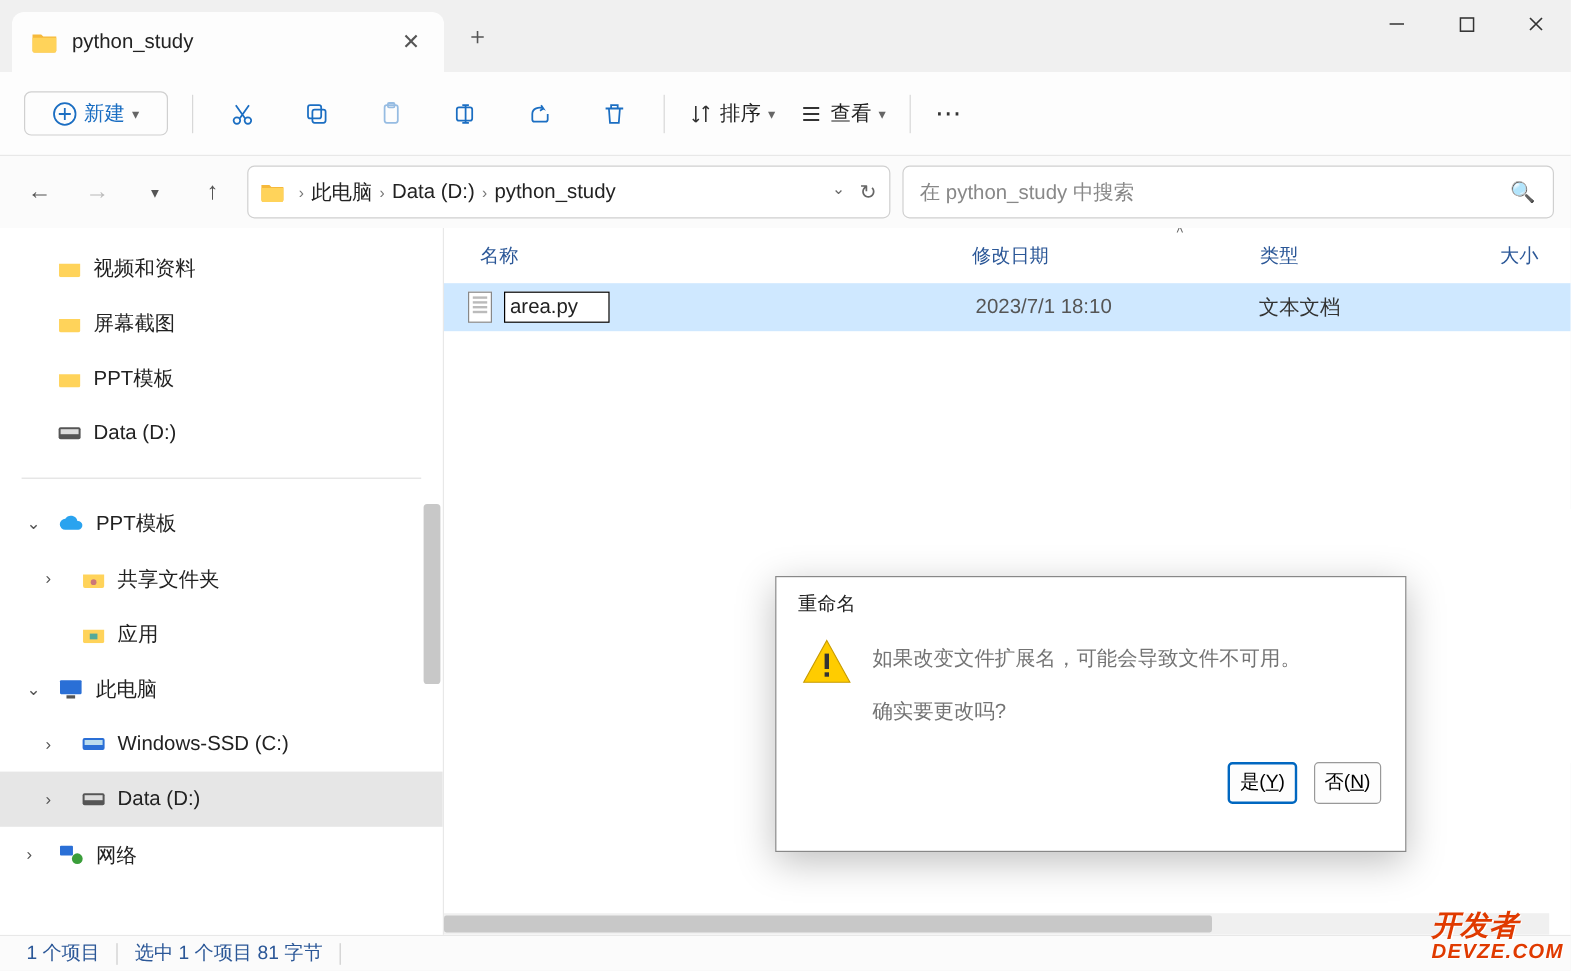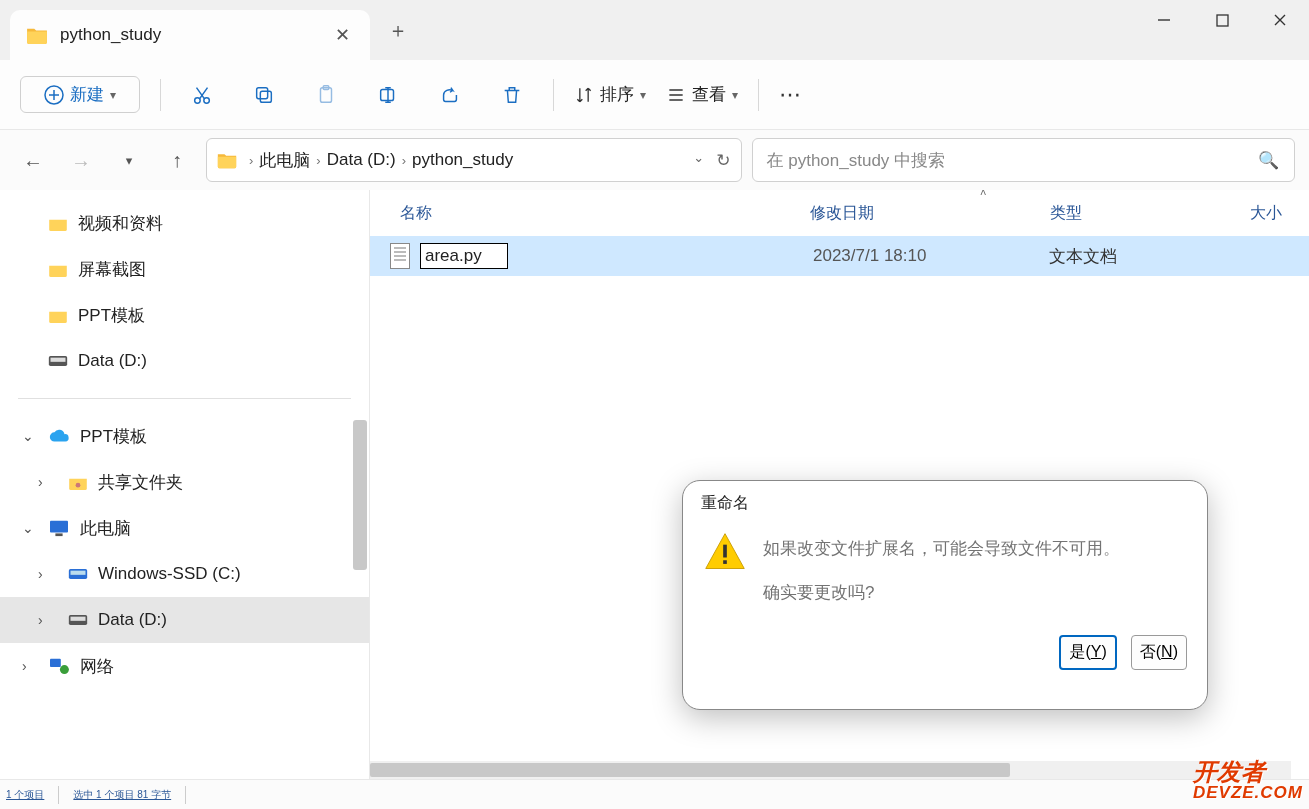--- a/index.html
+++ b/index.html
@@ -56,25 +56,25 @@
 .file-ico { width: 20px; height: 26px; border: 1px solid #888; background: #fff; margin-right: 10px; position: relative; }
 .file-ico::before { content: ""; position: absolute; top: 3px; left: 3px; right: 3px; height: 2px; box-shadow: 0 4px 0 #bbb, 0 8px 0 #bbb, 0 12px 0 #bbb; background: #bbb; }
 .rename-box { border: 1px solid #000; background: #fff; padding: 1px 4px; width: 88px; height: 26px; display: flex; align-items: center; }
 .file-date { margin-left: auto; width: 240px; color: #555; padding-left: 4px; }
 .file-type { width: 200px; color: #333; }
 .file-size { width: 60px; }
 .hscroll { position: absolute; bottom: 0; left: 0; right: 18px; height: 18px; background: #f0f0f0; }
 .hscroll-thumb { position: absolute; left: 0; top: 2px; height: 14px; width: 640px; background: #c8c8c8; border-radius: 2px; }
 
 
-.statusbar { height: 30px; background: #fbfbfb; border-top: 1px solid #e8e8e8; display: flex; align-items: center; font-size: 10px; color: #2b5797; padding: 0 6px; gap: 14px; text-decoration: underline; }
+.statusbar { height: 30px; background: #fbfbfb; border-top: 1px solid #e8e8e8; display: flex; align-items: center; font-size: 16px; color: #2b5797; padding: 0 22px; gap: 14px; }
 .statusbar .sep { width: 1px; height: 18px; background: #ccc; }
 
 
-.dialog { position: absolute; left: 646px; top: 480px; width: 526px; height: 230px; background: #fff; border: 1px solid #888; border-radius: 18px; box-shadow: 0 8px 30px rgba(0,0,0,.25); overflow: hidden; margin-left: 36px; }
+.dialog { position: absolute; left: 646px; top: 480px; width: 526px; height: 230px; background: #fff; border: 1px solid #888; border-radius: 0; box-shadow: 0 8px 30px rgba(0,0,0,.25); overflow: hidden; }
 .dlg-title { padding: 12px 18px 6px; font-size: 16px; color: #222; }
 .dlg-body { display: flex; padding: 10px 20px 0; }
 .warn-ico { width: 44px; height: 44px; margin-right: 16px; }
 .dlg-text { font-size: 17px; color: #737373; line-height: 1.5; }
 .dlg-text p { margin: 6px 0 18px; }
 .dlg-btns { display: flex; justify-content: flex-end; gap: 14px; padding: 12px 20px 0; }
 .dlg-btns button { font-size: 16px; padding: 5px 8px; background: #fdfdfd; border: 1px solid #999; border-radius: 4px; }
 .dlg-btns button.primary { border: 2px solid #0067c0; }
 .under { text-decoration: underline; }
 
@@ -246,20 +246,27 @@
           <span>PPT模板</span>
         </div>
       <div class="tree-item lvl2">
           <span class="expand">›</span>
           <svg width="20" height="16" viewBox="0 0 24 20">
             <path class="fldr" d="M1 6h22v12a2 2 0 0 1-2 2H3a2 2 0 0 1-2-2z"></path>
             <circle cx="12" cy="14" r="3" fill="#c77"></circle>
           </svg>
           <span>共享文件夹</span>
         </div>
+      <div class="tree-item lvl2">
+          <svg width="20" height="16" viewBox="0 0 24 20">
+            <path class="fldr" d="M1 6h22v12a2 2 0 0 1-2 2H3a2 2 0 0 1-2-2z"></path>
+            <rect x="8" y="10" width="8" height="6" fill="#5a9"></rect>
+          </svg>
+          <span>应用</span>
+        </div>
       <div class="tree-item">
           <span class="expand">⌄</span>
           <svg width="22" height="18" viewBox="0 0 24 20">
             <rect x="2" y="2" width="20" height="13" rx="1" fill="#2a6fd6"></rect>
             <rect x="8" y="16" width="8" height="3" fill="#555"></rect>
           </svg>
           <span>此电脑</span>
         </div>
       <div class="tree-item lvl2">
           <span class="expand">›</span>

